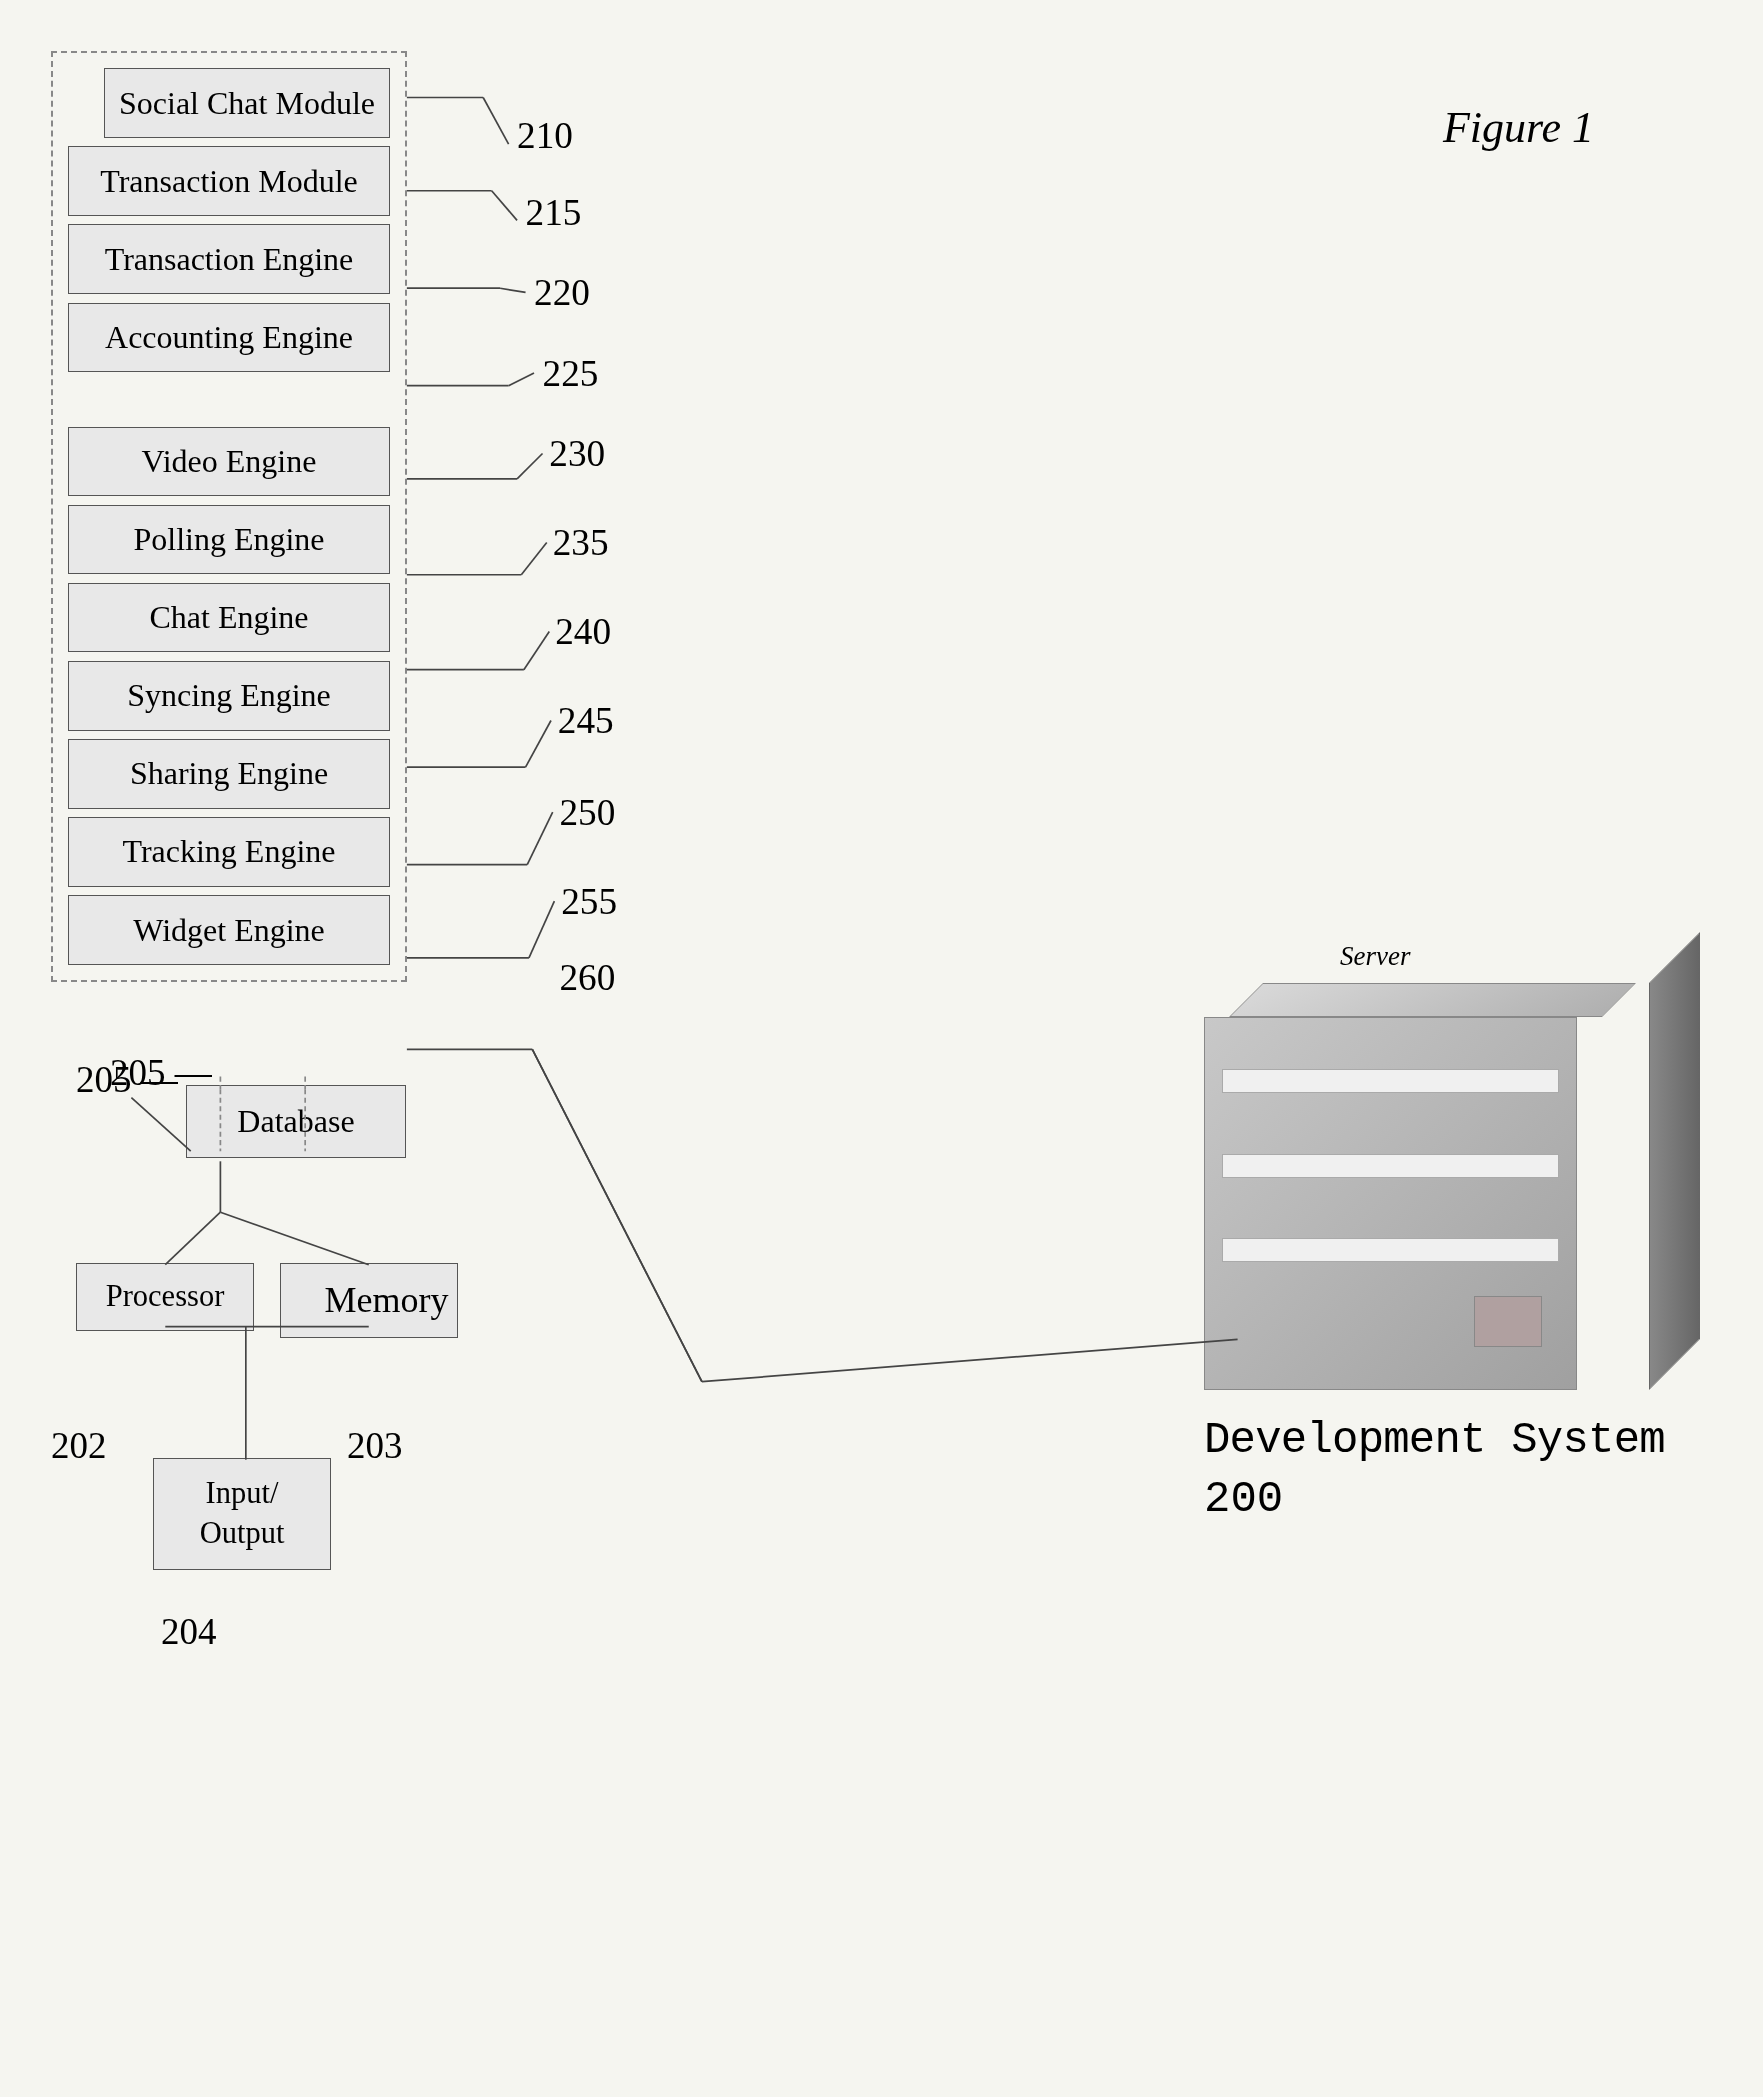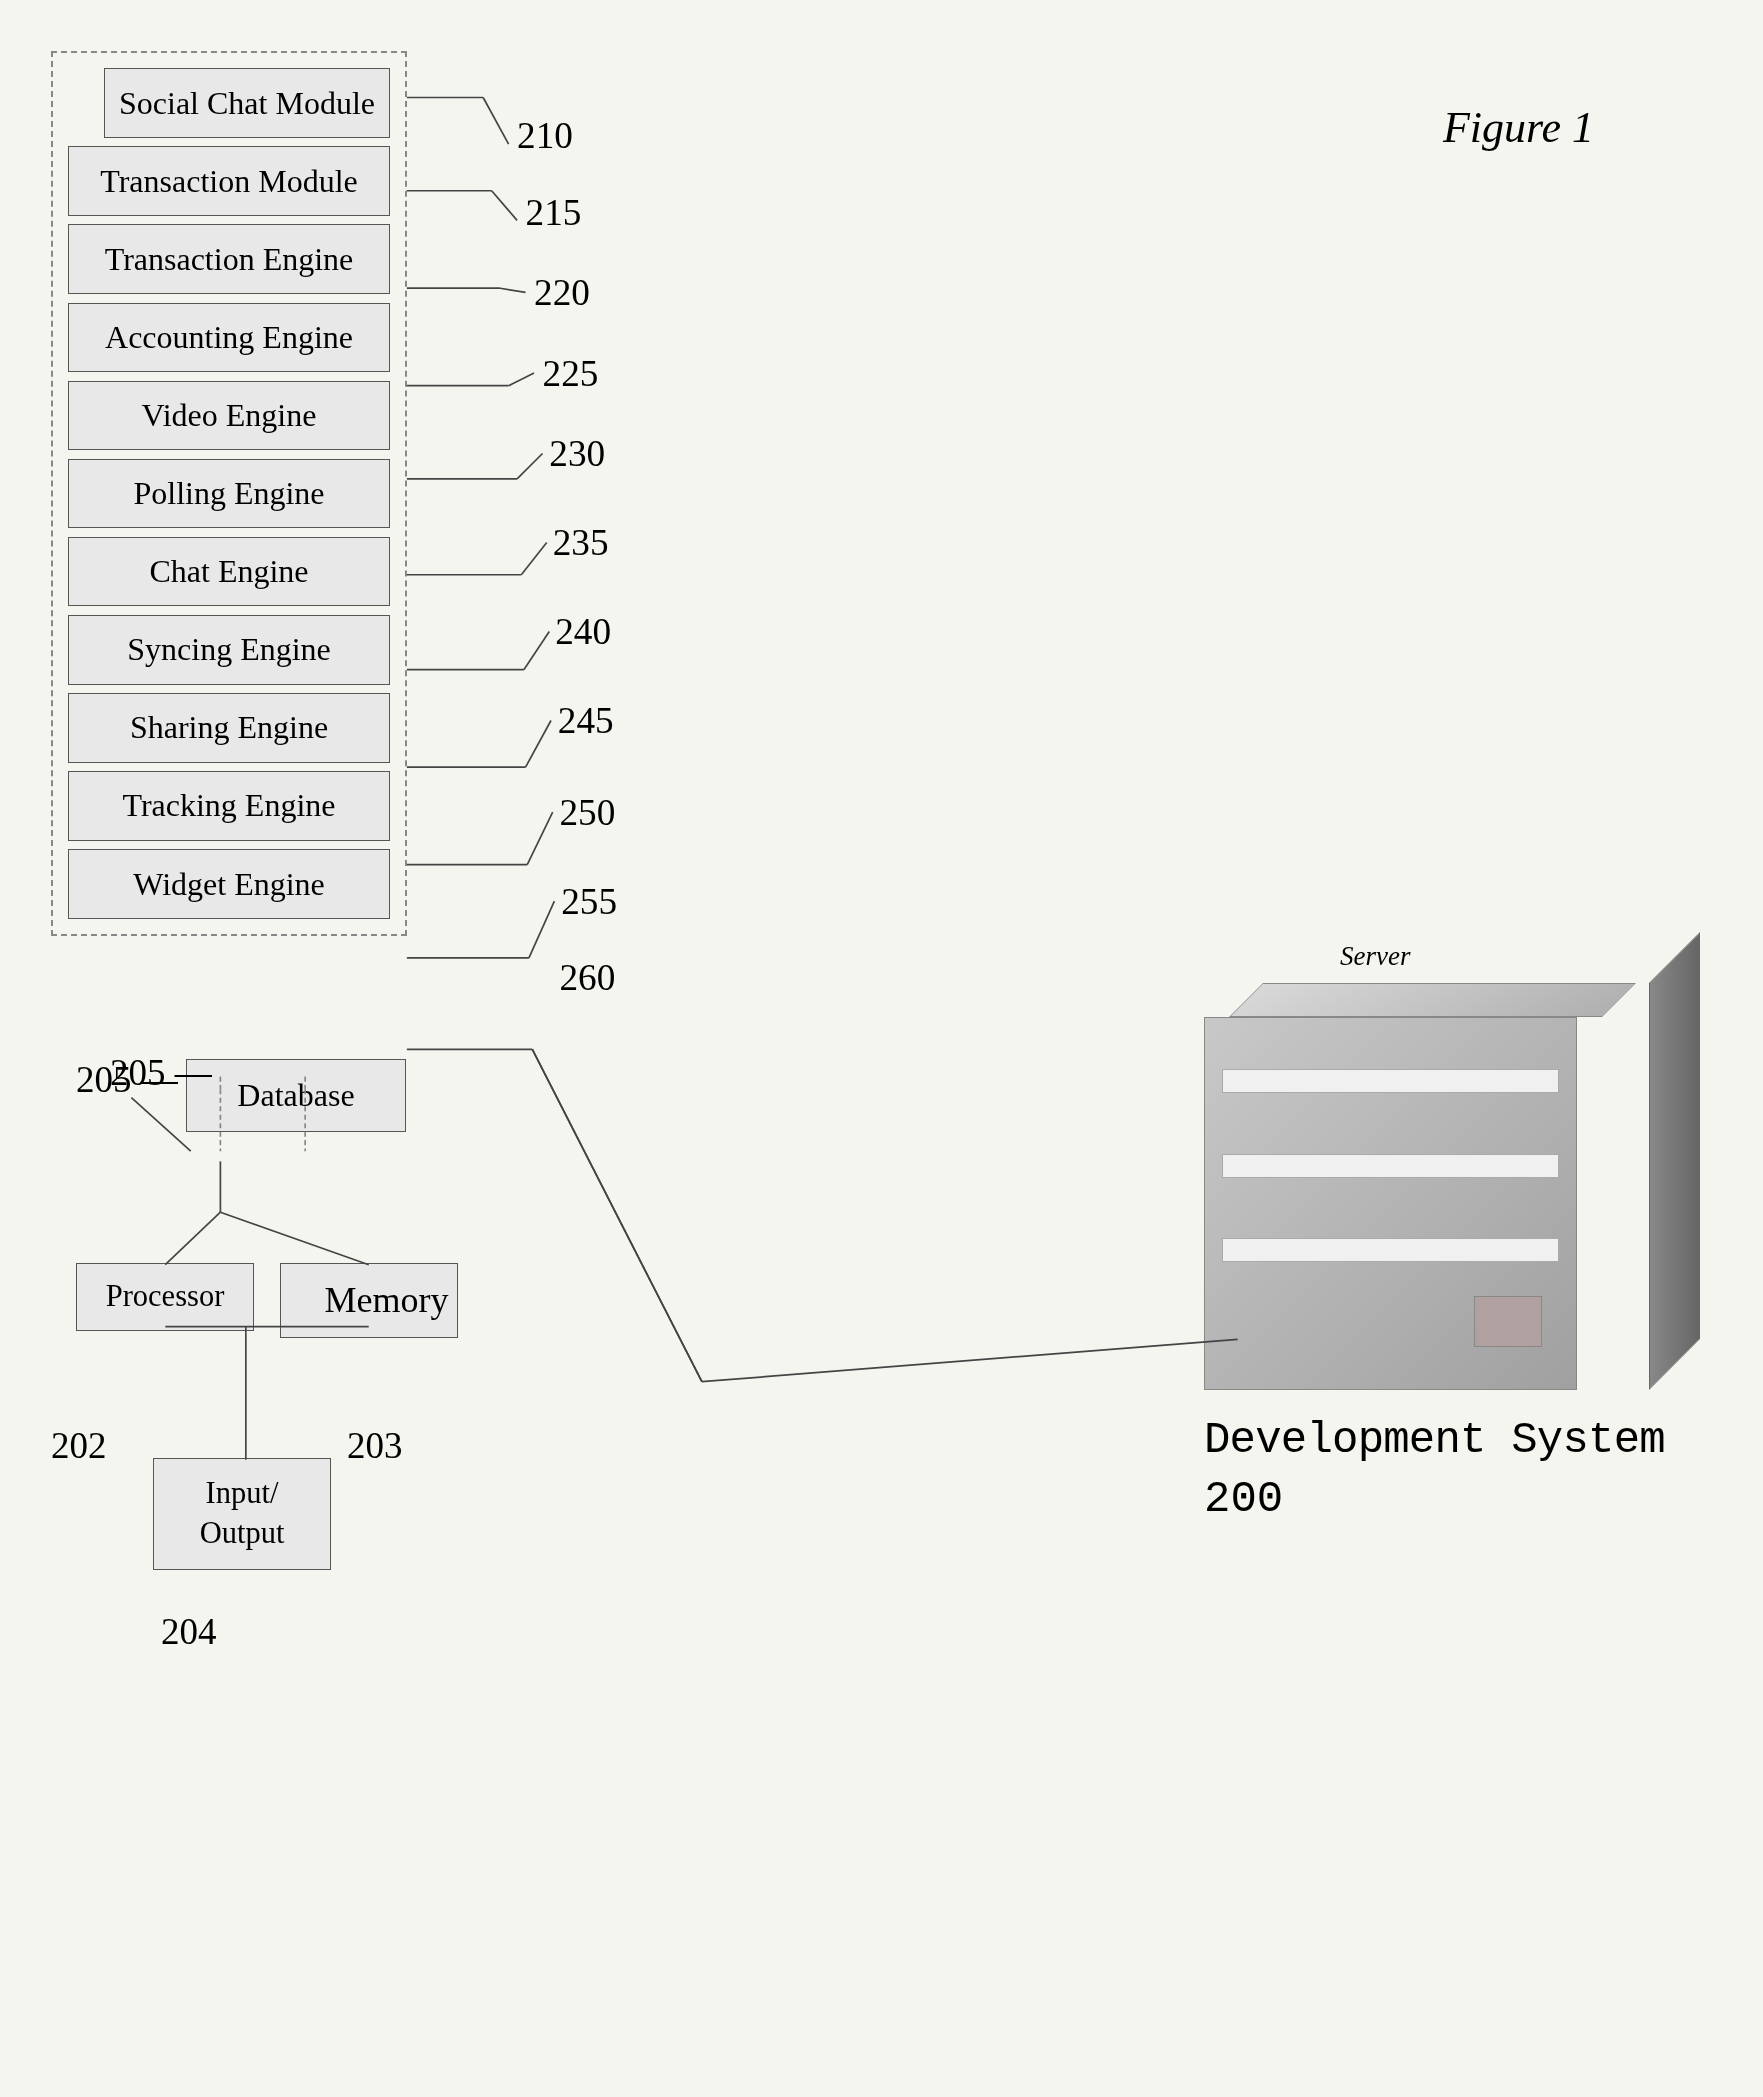--- a/index.html
+++ b/index.html
@@ -49,21 +49,21 @@
       top: 0;
       left: 0;
       width: 1764px;
       height: 2098px;
       pointer-events: none;
     }
 
     
     .database-box {
       position: absolute;
-      top: 1059px;
+      top: 1085px;
       left: 186px;
       width: 220px;
       border: 1.7px solid #555;
       background: #e8e8e8;
       padding: 17px 14px;
       font-size: 32px;
       text-align: center;
     }
 
     .db-label {
@@ -225,21 +225,21 @@
     <div style="position: relative; display: flex; align-items: center;">
       <div class="module-box" style="flex: 1 1 0%;">Transaction Module</div>
     </div>
     <div style="position: relative; display: flex; align-items: center;">
       <div class="module-box" style="flex: 1 1 0%;">Transaction Engine</div>
     </div>
     <div style="position: relative; display: flex; align-items: center;">
       <div class="module-box" style="flex: 1 1 0%;">Accounting Engine</div>
     </div>
     <div style="position: relative; display: flex; align-items: center;">
-      <div class="module-box" style="flex: 1 1 0%;">Video Engine</div>
+      <div class="module-box" style="flex: 1 1 0%; margin-top: 46px;">Video Engine</div>
     </div>
     <div style="position: relative; display: flex; align-items: center;">
       <div class="module-box" style="flex: 1 1 0%;">Polling Engine</div>
     </div>
     <div style="position: relative; display: flex; align-items: center;">
       <div class="module-box" style="flex: 1 1 0%;">Chat Engine</div>
     </div>
     <div style="position: relative; display: flex; align-items: flex-start;">
       <div class="module-box" style="flex: 1 1 0%;">Syncing Engine</div>
     </div>

